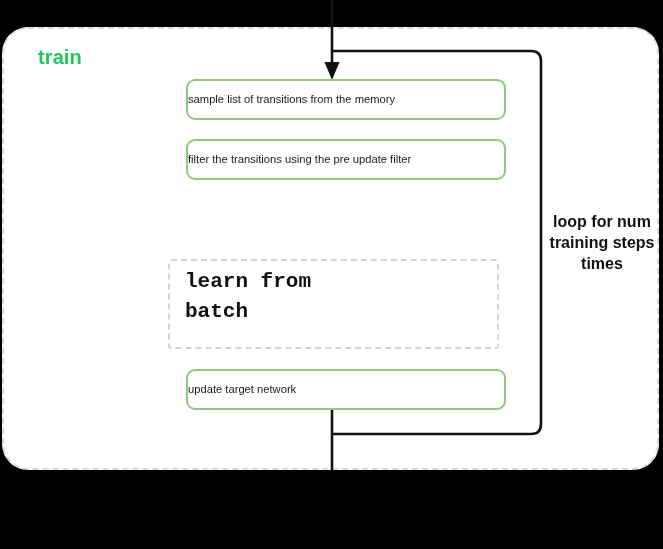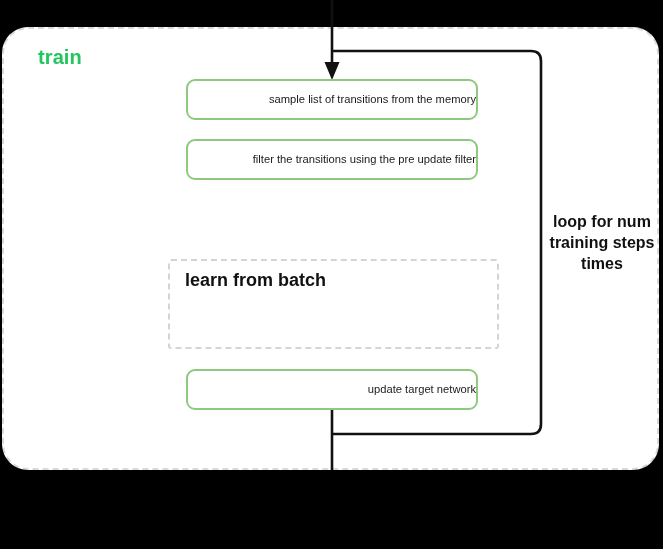--- a/index.html
+++ b/index.html
@@ -52,29 +52,29 @@
     top: 0;
     width: 663px;
     height: 549px;
     pointer-events: none;
   }
 
   
   .proc-box {
     position: absolute;
     left: 186px;
-    width: 292px;
+    width: 320px;
     height: 41px;
     box-sizing: border-box;
     background: #ffffff;
     border: 2.6px solid #8fc97f;
     border-radius: 9px;
     display: flex;
     align-items: center;
-    justify-content: flex-end;
+    justify-content: flex-start;
   }
   .proc-box .proc-label {
     font-size: 11.2px;
     color: #1a1a1a;
     line-height: 1.2;
     text-align: center;
     white-space: nowrap;
   }
 
   .box-sample  { top: 79px;  }
@@ -92,24 +92,25 @@
     box-sizing: border-box;
     background: #ffffff;
     border: 2px dashed #d4d4d4;
     border-radius: 3px;
   }
   .group-box .group-title {
     position: absolute;
     left: 15px;
     top: 6px;
     width: 150px;
-    font-size: 18px;
+    font-size: 21px;
     font-weight: bold;
     color: #111111;
     line-height: 1.45;
+    font-family: Liberation Mono, monospace;
   }
 
   
   .loop-label {
     position: absolute;
     left: 546px;
     top: 211px;
     width: 112px;
     text-align: center;
     font-size: 16px;

